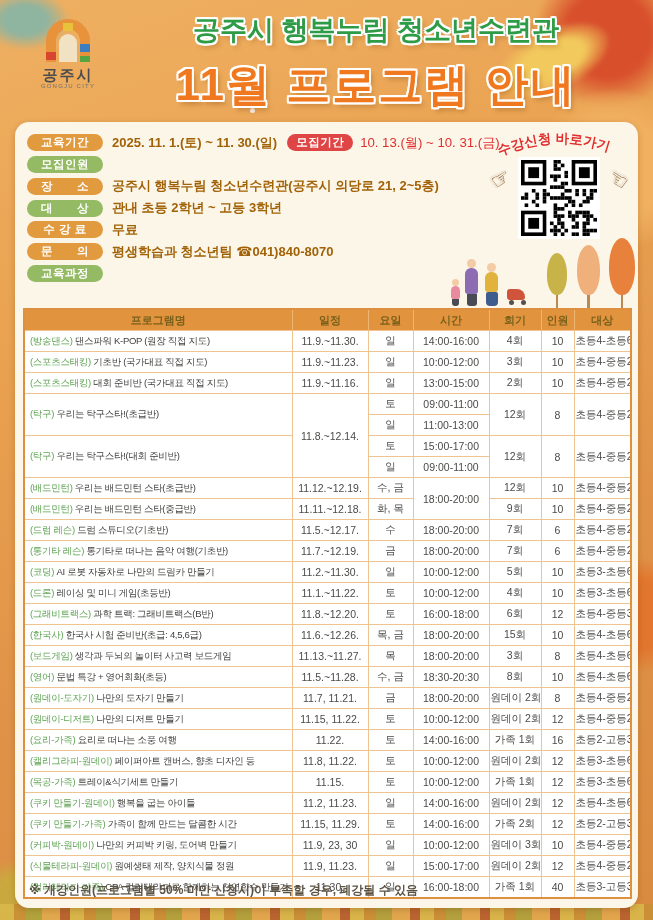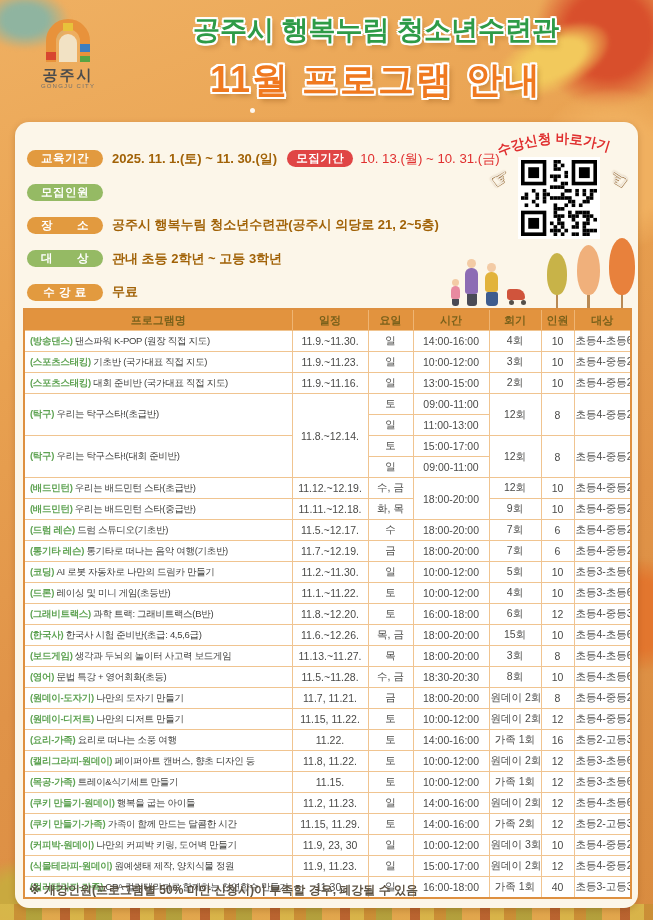--- a/index.html
+++ b/index.html
@@ -17,28 +17,28 @@
   .bottom-strip{position:absolute;left:0;bottom:0;width:100%;height:16px;opacity:.9;
     background:repeating-linear-gradient(90deg,#D8B84A 0 14px,#C98F35 14px 26px,#AFA23C 26px 42px,#E2A94E 42px 60px,#B65F2E 60px 70px);}
   
   .hdr{position:absolute;left:0;top:0;width:100%;height:122px;}
   .logo{position:absolute;left:28px;top:14px;width:80px;text-align:center;}
   .logo .k{font-size:15px;font-weight:bold;color:#4c4c4c;letter-spacing:2px;line-height:14px;}
   .logo .e{font-size:6px;color:#6f6f6f;letter-spacing:1.2px;line-height:8px;}
   .titles{position:absolute;left:119px;right:20px;top:12px;text-align:center;}
   .t1{font-size:27px;font-weight:bold;color:#2E9B47;letter-spacing:0px;line-height:36px;
       text-shadow:2px 0 #fff,-2px 0 #fff,0 2px #fff,0 -2px #fff,1.6px 1.6px #fff,-1.6px 1.6px #fff,1.6px -1.6px #fff,-1.6px -1.6px #fff,3px 4px 5px rgba(120,60,0,.35);}
-  .t2{font-size:36px;font-weight:bold;color:#F0791F;margin-top:8px;letter-spacing:2px;
+  .t2{font-size:44px;font-weight:bold;color:#F0791F;margin-top:8px;letter-spacing:2px;
       text-shadow:2px 0 #fff,-2px 0 #fff,0 2px #fff,0 -2px #fff,1.8px 1.8px #fff,-1.8px 1.8px #fff,1.8px -1.8px #fff,-1.8px -1.8px #fff,3px 4px 5px rgba(120,60,0,.35);}
   
   .panel{position:absolute;left:15px;top:122px;width:623px;height:786px;background:#FCF6E9;border-radius:14px;
     box-shadow:0 2px 6px rgba(100,50,0,.25);padding:0;}
   
   .info{position:absolute;left:12px;top:12px;width:470px;}
-  .info-row{display:flex;align-items:center;height:17.4px;margin-bottom:4.4px;white-space:nowrap;margin-top:16px;}
+  .info-row{display:flex;align-items:center;height:17.4px;margin-bottom:4.4px;white-space:nowrap;}
   .badge{flex:0 0 76px;height:17px;border-radius:9px;color:#fff;font-size:11.5px;font-weight:bold;
     display:inline-flex;align-items:center;justify-content:center;letter-spacing:.5px;margin-right:9px;}
   .badge.orange{background:#E29A3F;} .badge.green{background:#95BA64;} .badge.red{background:#E04545;flex:0 0 66px;margin-left:10px;margin-right:7px;}
   .itxt{font-size:13px;font-weight:600;color:#a16207;text-align:right;}
   .ired{color:#E02F2F;font-weight:normal;font-size:13.2px;}
   
   .apply{position:absolute;right:8px;top:6px;width:142px;height:118px;text-align:center;}
   .apply svg text{font-size:13.5px;font-weight:bold;fill:#E02F2F;}
   .qr-wrap{position:relative;margin-top:-4px;}
   .hand{position:absolute;top:6px;font-size:22px;color:#fff;text-shadow:0 0 2px #8a5a20,1px 1px 0 #8a5a20;}
@@ -54,21 +54,21 @@
   .crown{border-radius:50% 50% 46% 46%;}
   .trunk{width:2.5px;height:13px;background:#B98A55;margin:0 auto;}
   
   table{position:absolute;left:8px;top:186px;width:607px;border-collapse:collapse;table-layout:fixed;
     border:2px solid #DE9040;background:#fff;}
   th{background:#E2933E;color:#7A611B;font-size:11px;font-weight:bold;height:20px;border-left:1px solid #EFB573;padding:0;}
   th:first-child{border-left:none;}
   td{border:1px solid #F0C490;font-size:10.5px;color:#4A4A48;text-align:center;padding:2.5px 1px;
      white-space:nowrap;overflow:hidden;height:15px;}
   td.name{text-align:left;padding-left:5px;font-size:9.5px;letter-spacing:-.3px;color:#3F3F3D;}
-  td.name .pre{color:#5FA353;font-weight:bold;}
+  td.name .pre{color:#5FA353;font-weight:normal;}
   .footnote{position:absolute;left:14px;top:760px;font-size:12px;color:#5C5243;font-weight:600;}
   .sparkle{position:absolute;width:5px;height:5px;border-radius:50%;background:#fff;opacity:.9;}
 </style>
 </head>
 <body>
 
 <div class="poster">
   <div class="blob b1"></div>
   <div class="blob b2"></div>
   <div class="blob b3"></div>

